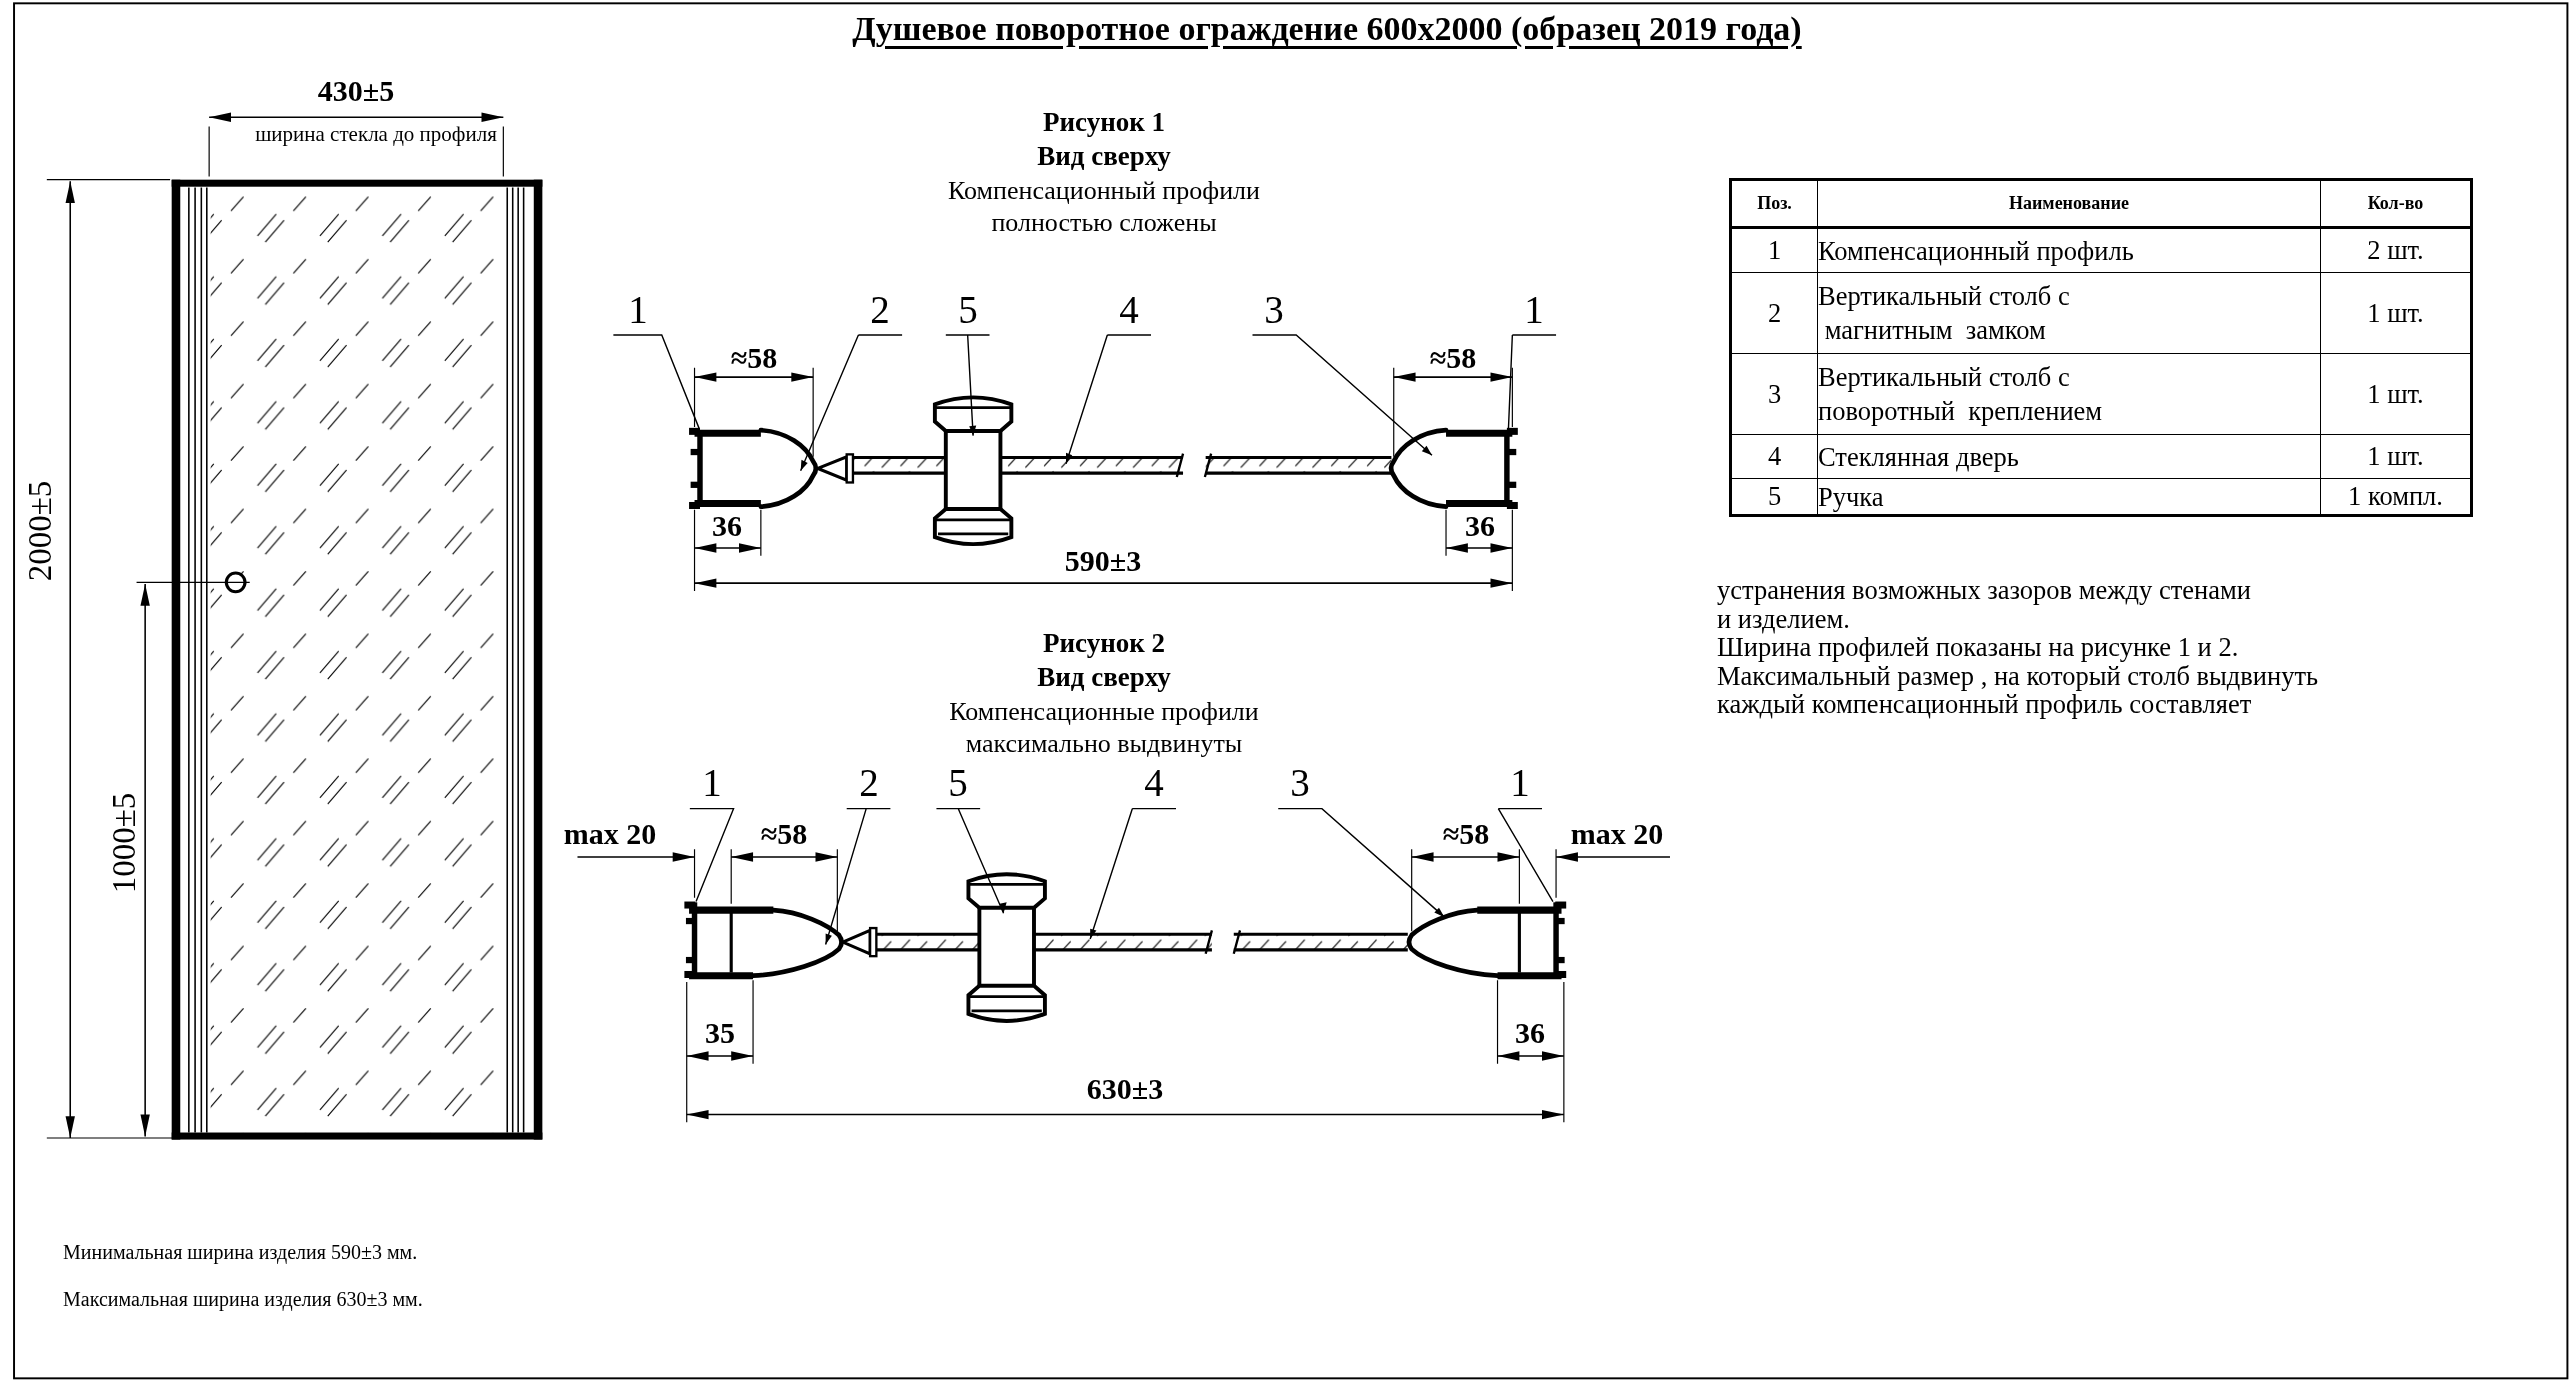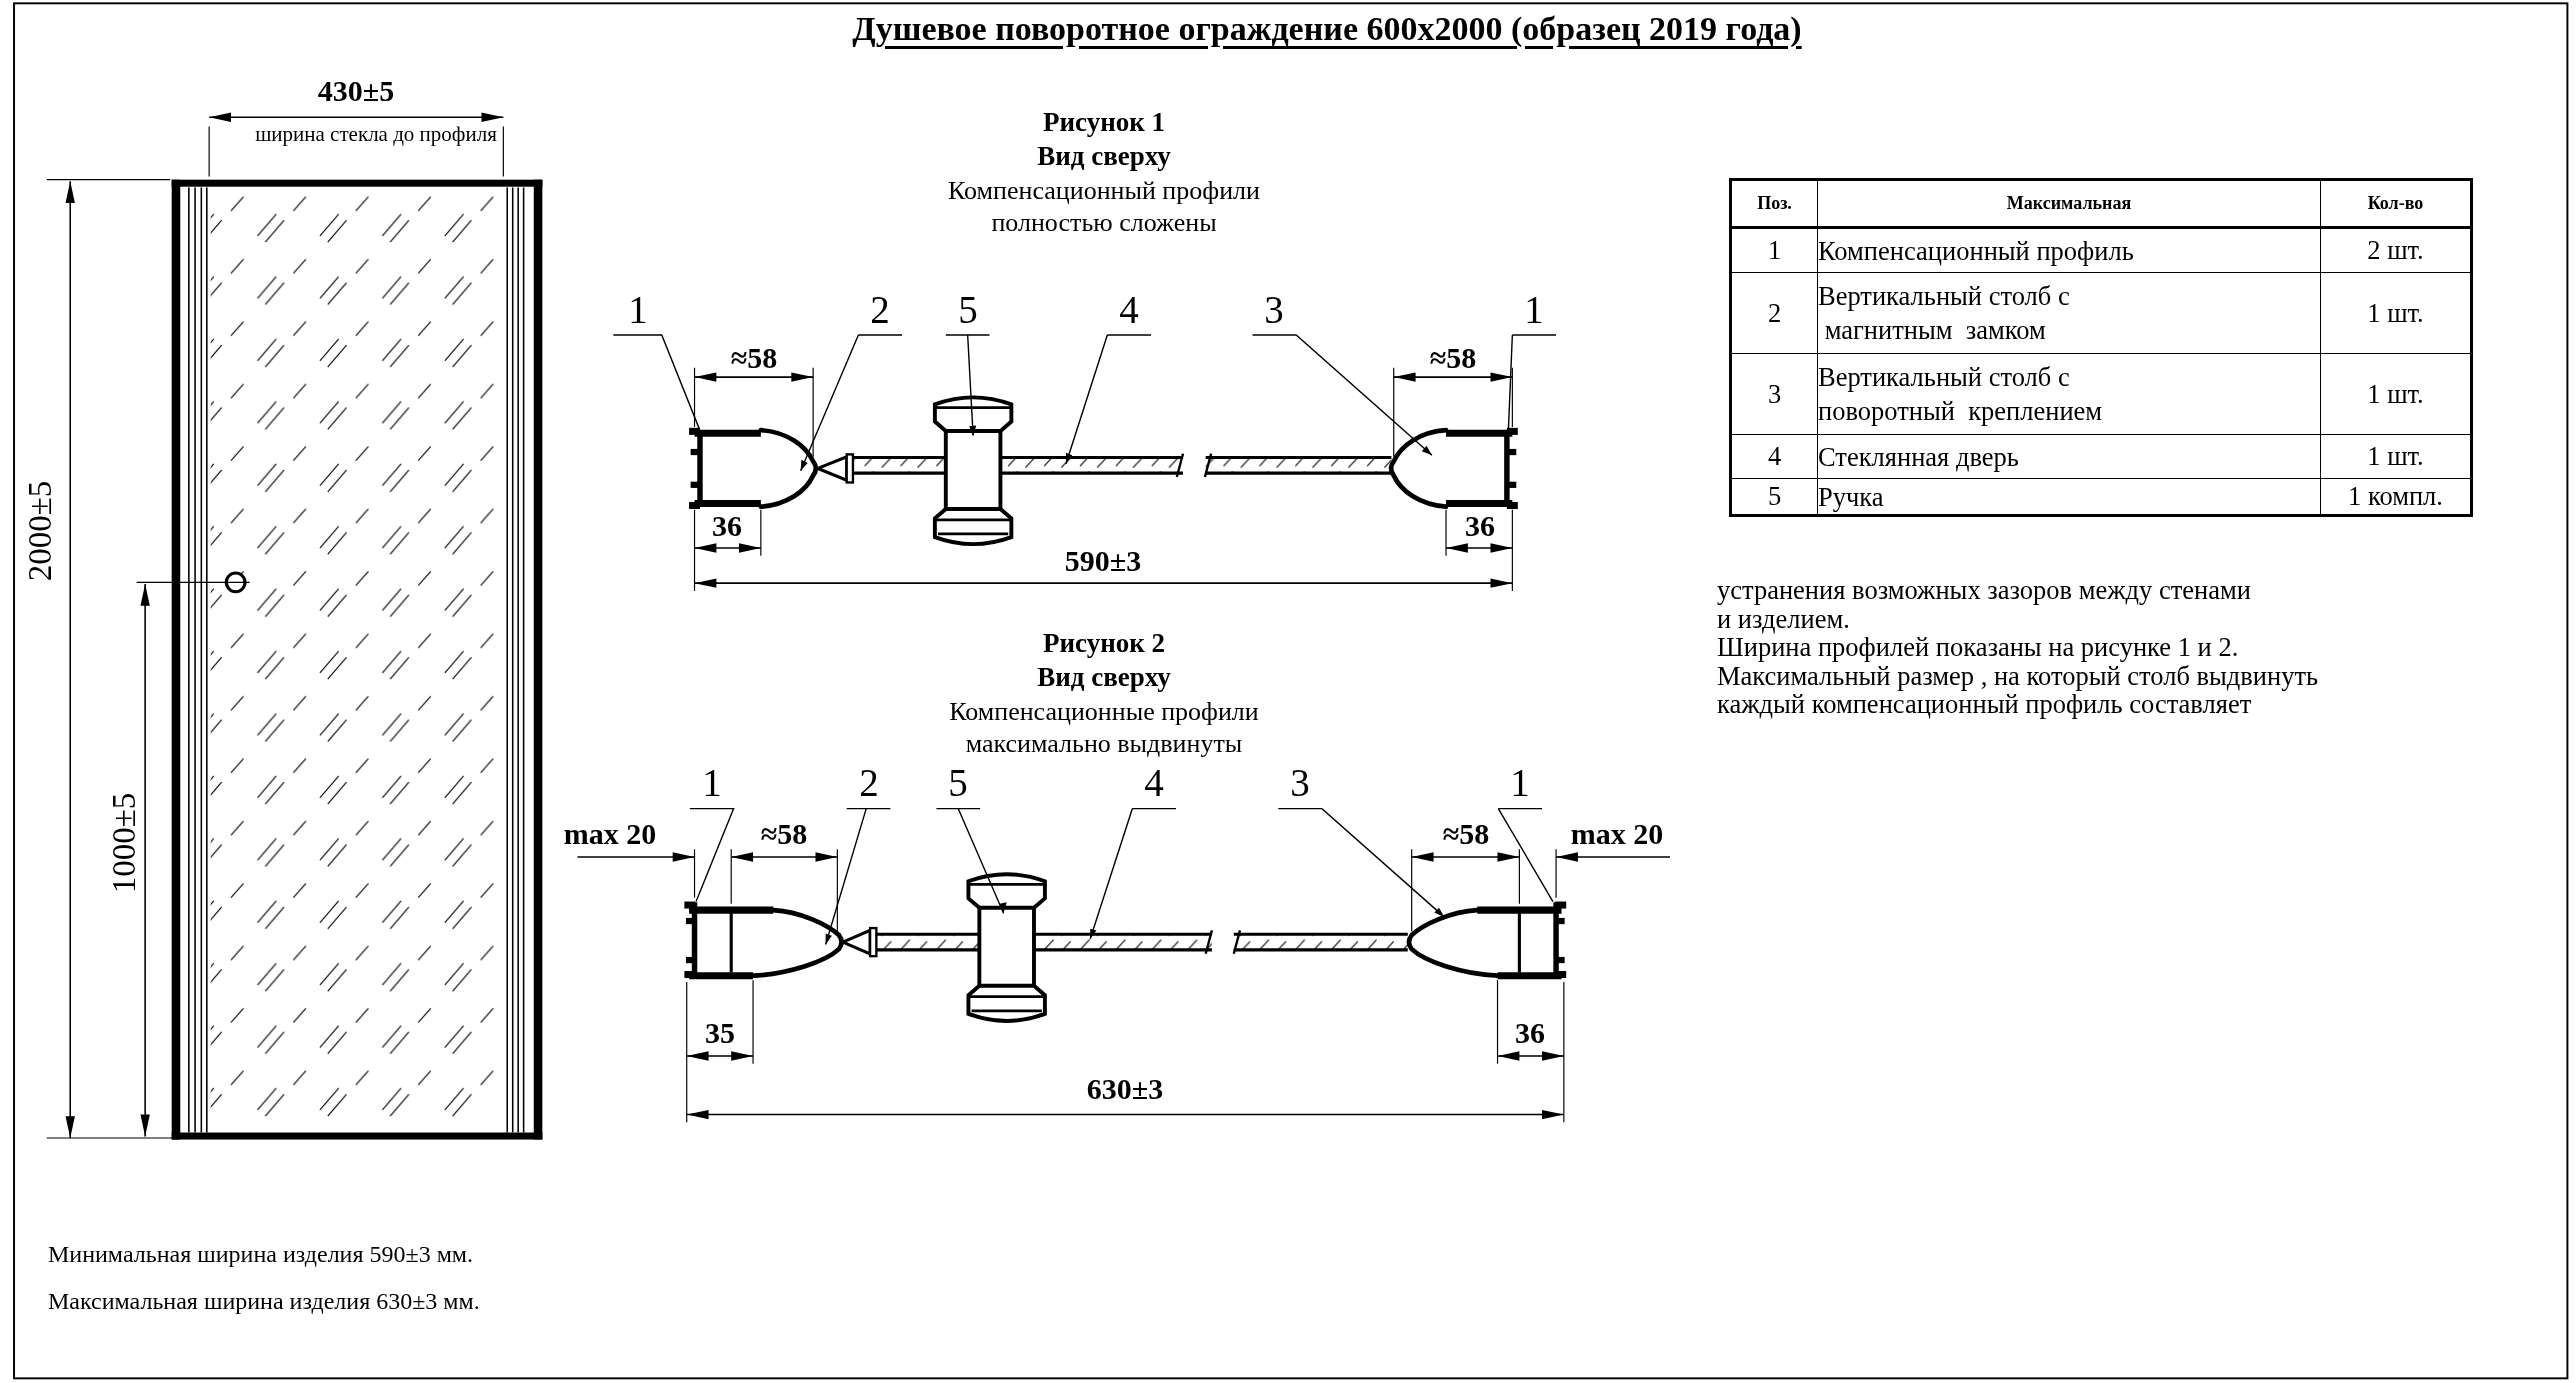--- a/index.html
+++ b/index.html
@@ -9,21 +9,21 @@
   .t{position:absolute;white-space:pre;color:#000;line-height:1.08;}
   .c{transform:translateX(-50%);}
   .rot{transform:translate(-50%,-50%) rotate(-90deg);}
   .f-title{font-size:34px;font-weight:bold;text-decoration:underline;text-underline-offset:6.2px;}
   .f-h{font-size:27px;font-weight:bold;}
   .f-d{font-size:26px;}
   .f-dim{font-size:30px;font-weight:bold;}
   .f-call{font-size:39px;}
   .f-note{font-size:21px;}
   .f-vert{font-size:33px;}
-  .f-foot{font-size:24px;}
+  .f-foot{font-size:20px;margin-left:15px;}
   .notes{position:absolute;left:1717px;top:576px;font-size:26.5px;line-height:37px;}
   table.parts{position:absolute;left:1729px;top:178px;border-collapse:collapse;
       table-layout:fixed;border:3.1px solid #000;background:#fff;}
   table.parts th,table.parts td{border:1.6px solid #000;padding:0;}
   table.parts th{border-bottom:3.1px solid #000;font-size:18px;font-weight:bold;text-align:center;}
   table.parts td{font-size:26.5px;}
   td.pos,td.qty{text-align:center;}
   td.name{text-align:left;padding-left:7.8px;line-height:34px;}
   td.name span{display:block;white-space:pre;}
 </style>
@@ -221,21 +221,21 @@
 
   <table class="parts">
     <colgroup>
         <col style="width:87px">
         <col style="width:503px">
         <col style="width:151px">
       </colgroup>
     <thead>
       <tr style="height:48px">
         <th>Поз.</th>
-        <th>Максимальная</th>
+        <th>Наименование</th>
         <th>Кол-во</th>
       </tr>
     </thead>
     <tbody>
       <tr style="height:45px">
         <td class="pos">1</td>
         <td class="name">
             <span>Компенсационный профиль</span>
           </td>
         <td class="qty">2 шт.</td>

